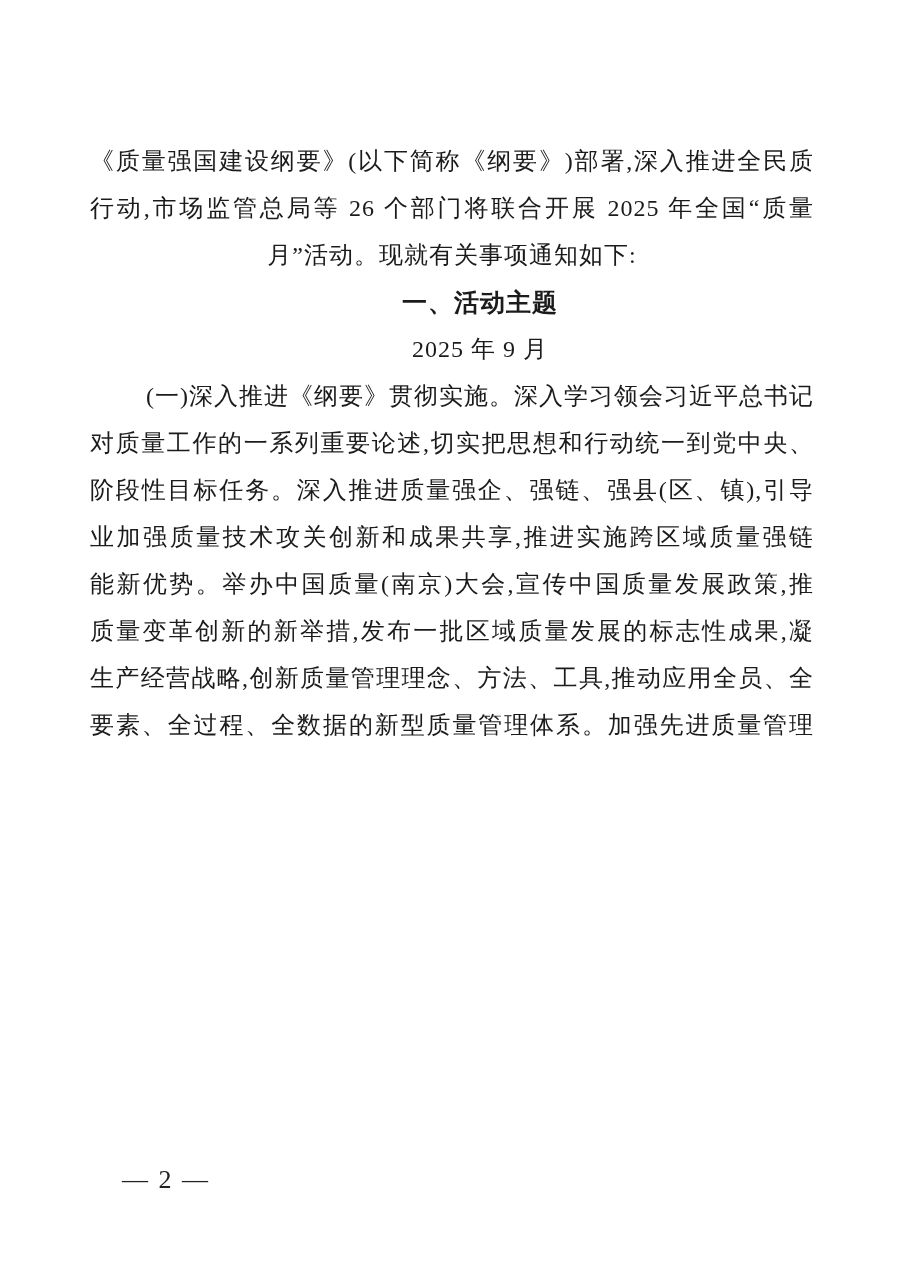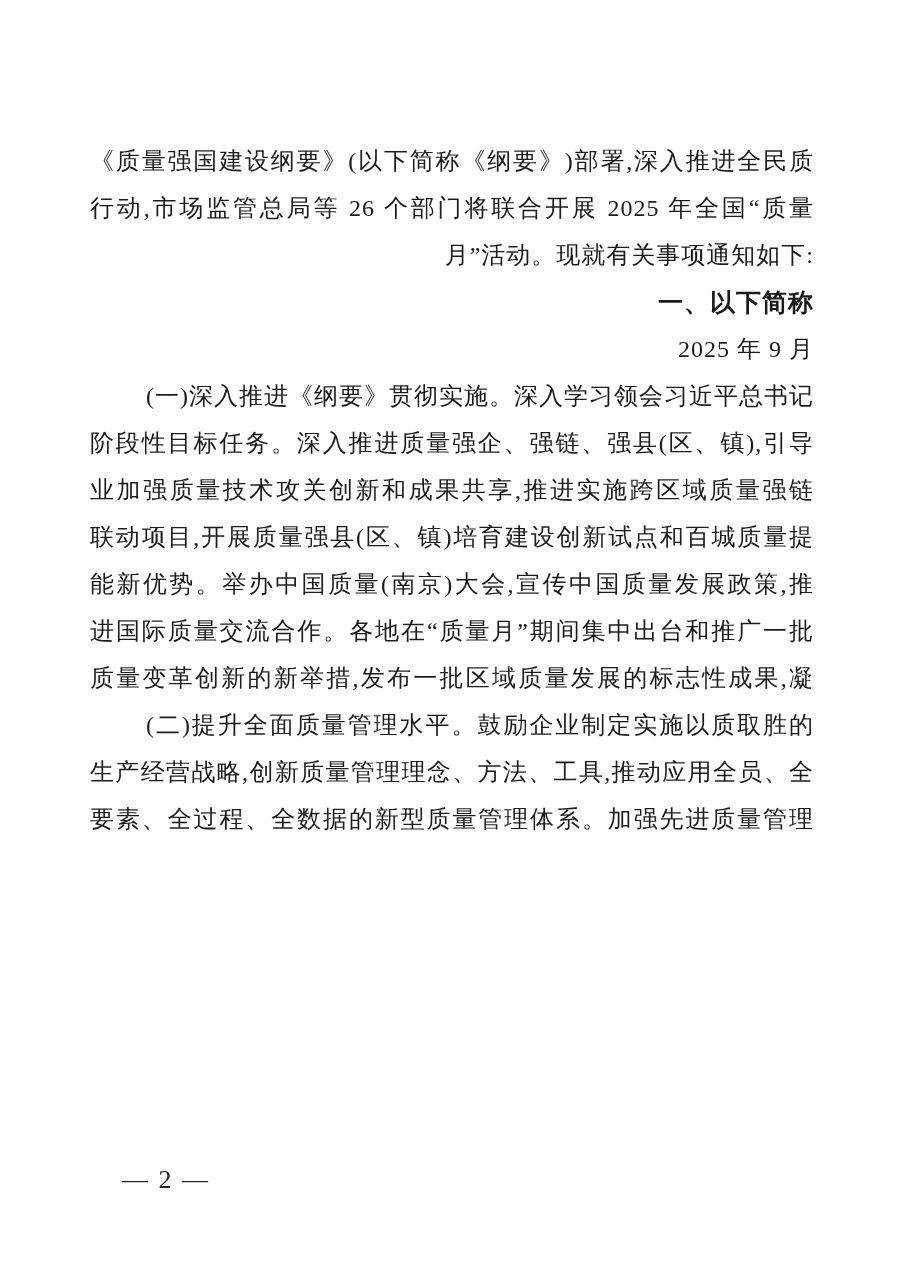--- a/index.html
+++ b/index.html
@@ -21,21 +21,21 @@
     position: absolute;
     left: 90px;
     top: 138px;
     width: 724px;
   }
   .line {
     font-size: 24px;
     line-height: 47px;
     height: 47px;
     white-space: pre;
-    text-align: right;
+    text-align: center;
     letter-spacing: 1px;
   }
   .line.justify {
     white-space: normal;
     text-align: justify;
     text-align-last: justify;
     overflow: hidden;
   }
   .line.indent {
     text-indent: 56px;
@@ -57,27 +57,25 @@
   }
 </style>
 </head>
 <body>
 
 <div class="page">
   <div class="content">
       <div class="line justify">《质量强国建设纲要》(以下简称《纲要》)部署,深入推进全民质量</div>
       <div class="line justify">行动,市场监管总局等 26 个部门将联合开展 2025 年全国“质量</div>
       <div class="line">月”活动。现就有关事项通知如下:</div>
-      <div class="line heading indent">一、以下简称</div>
+      <div class="line heading indent">一、活动主题</div>
       <div class="line indent">2025 年 9 月</div>
       <div class="line indent justify">(一)深入推进《纲要》贯彻实施。深入学习领会习近平总书记</div>
+      <div class="line justify">对质量工作的一系列重要论述,切实把思想和行动统一到党中央、</div>
       <div class="line justify">阶段性目标任务。深入推进质量强企、强链、强县(区、镇),引导企</div>
       <div class="line justify">业加强质量技术攻关创新和成果共享,推进实施跨区域质量强链</div>
-      <div class="line justify">联动项目,开展质量强县(区、镇)培育建设创新试点和百城质量提</div>
       <div class="line justify">能新优势。举办中国质量(南京)大会,宣传中国质量发展政策,推</div>
-      <div class="line justify">进国际质量交流合作。各地在“质量月”期间集中出台和推广一批</div>
       <div class="line justify">质量变革创新的新举措,发布一批区域质量发展的标志性成果,凝</div>
-      <div class="line indent justify">(二)提升全面质量管理水平。鼓励企业制定实施以质取胜的</div>
       <div class="line justify">生产经营战略,创新质量管理理念、方法、工具,推动应用全员、全</div>
       <div class="line justify">要素、全过程、全数据的新型质量管理体系。加强先进质量管理模</div>
     </div>
   <div class="footer">— 2 —</div>
 </div>
 
 </body></html>

